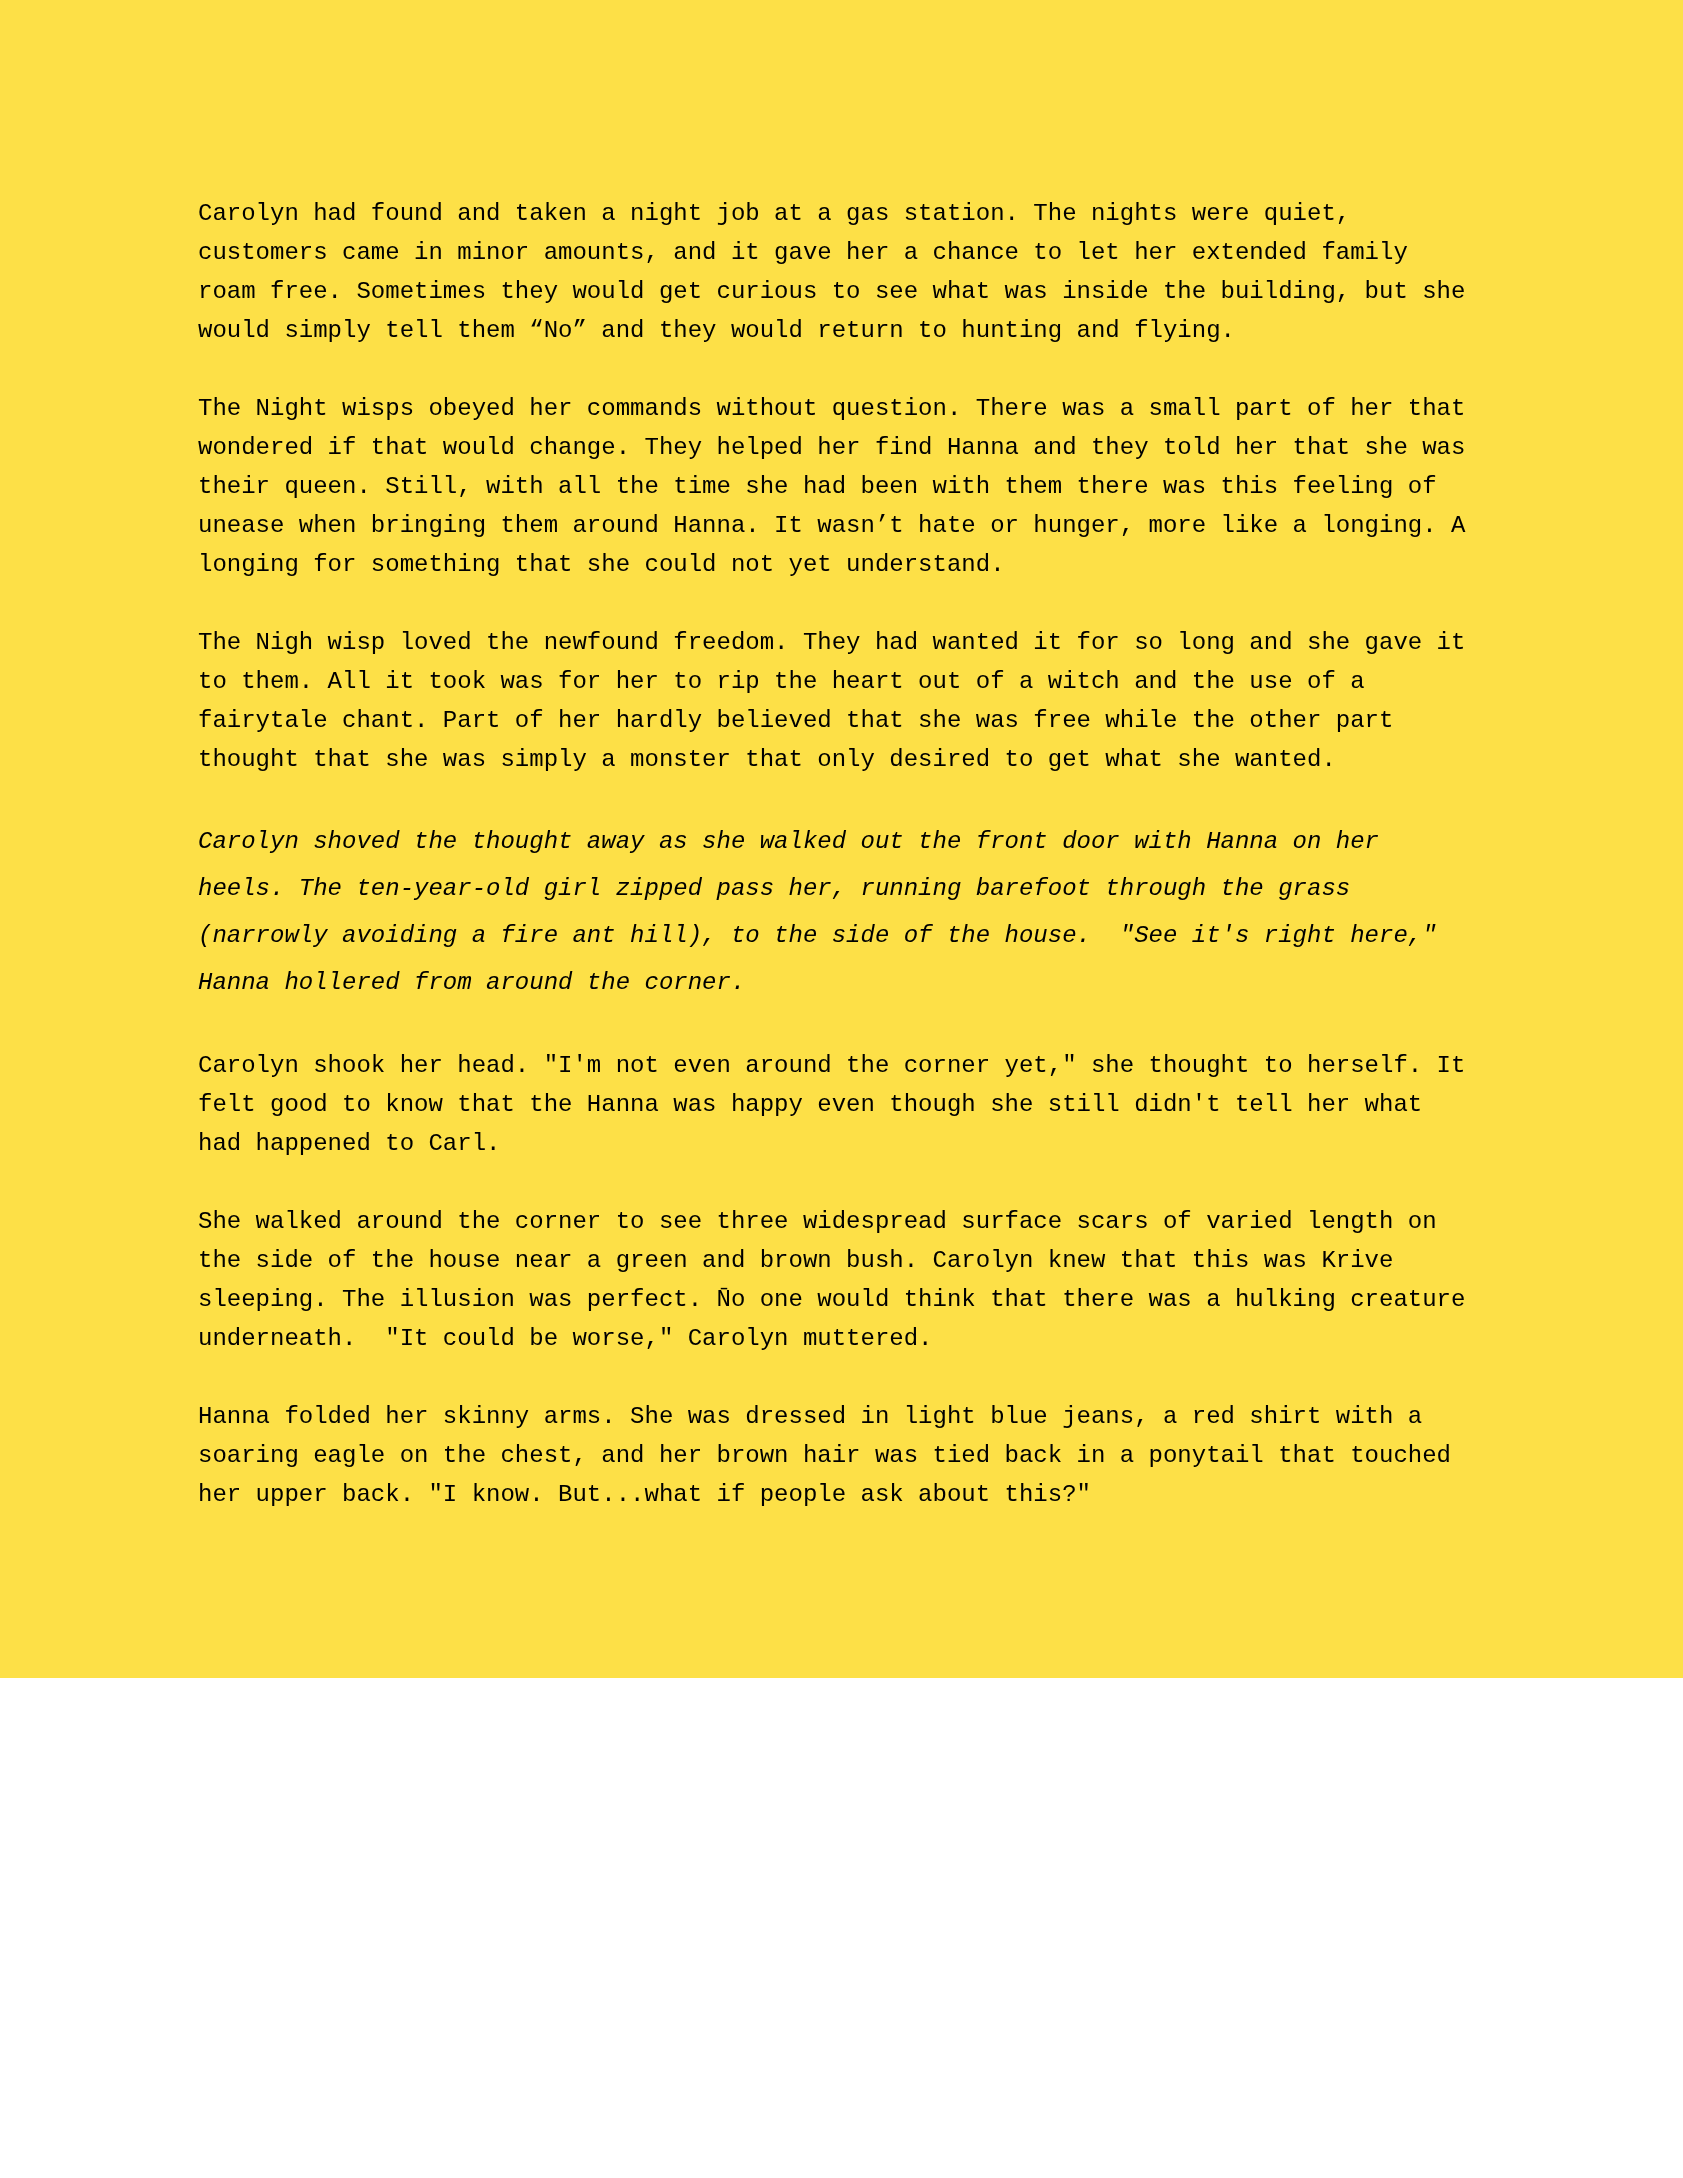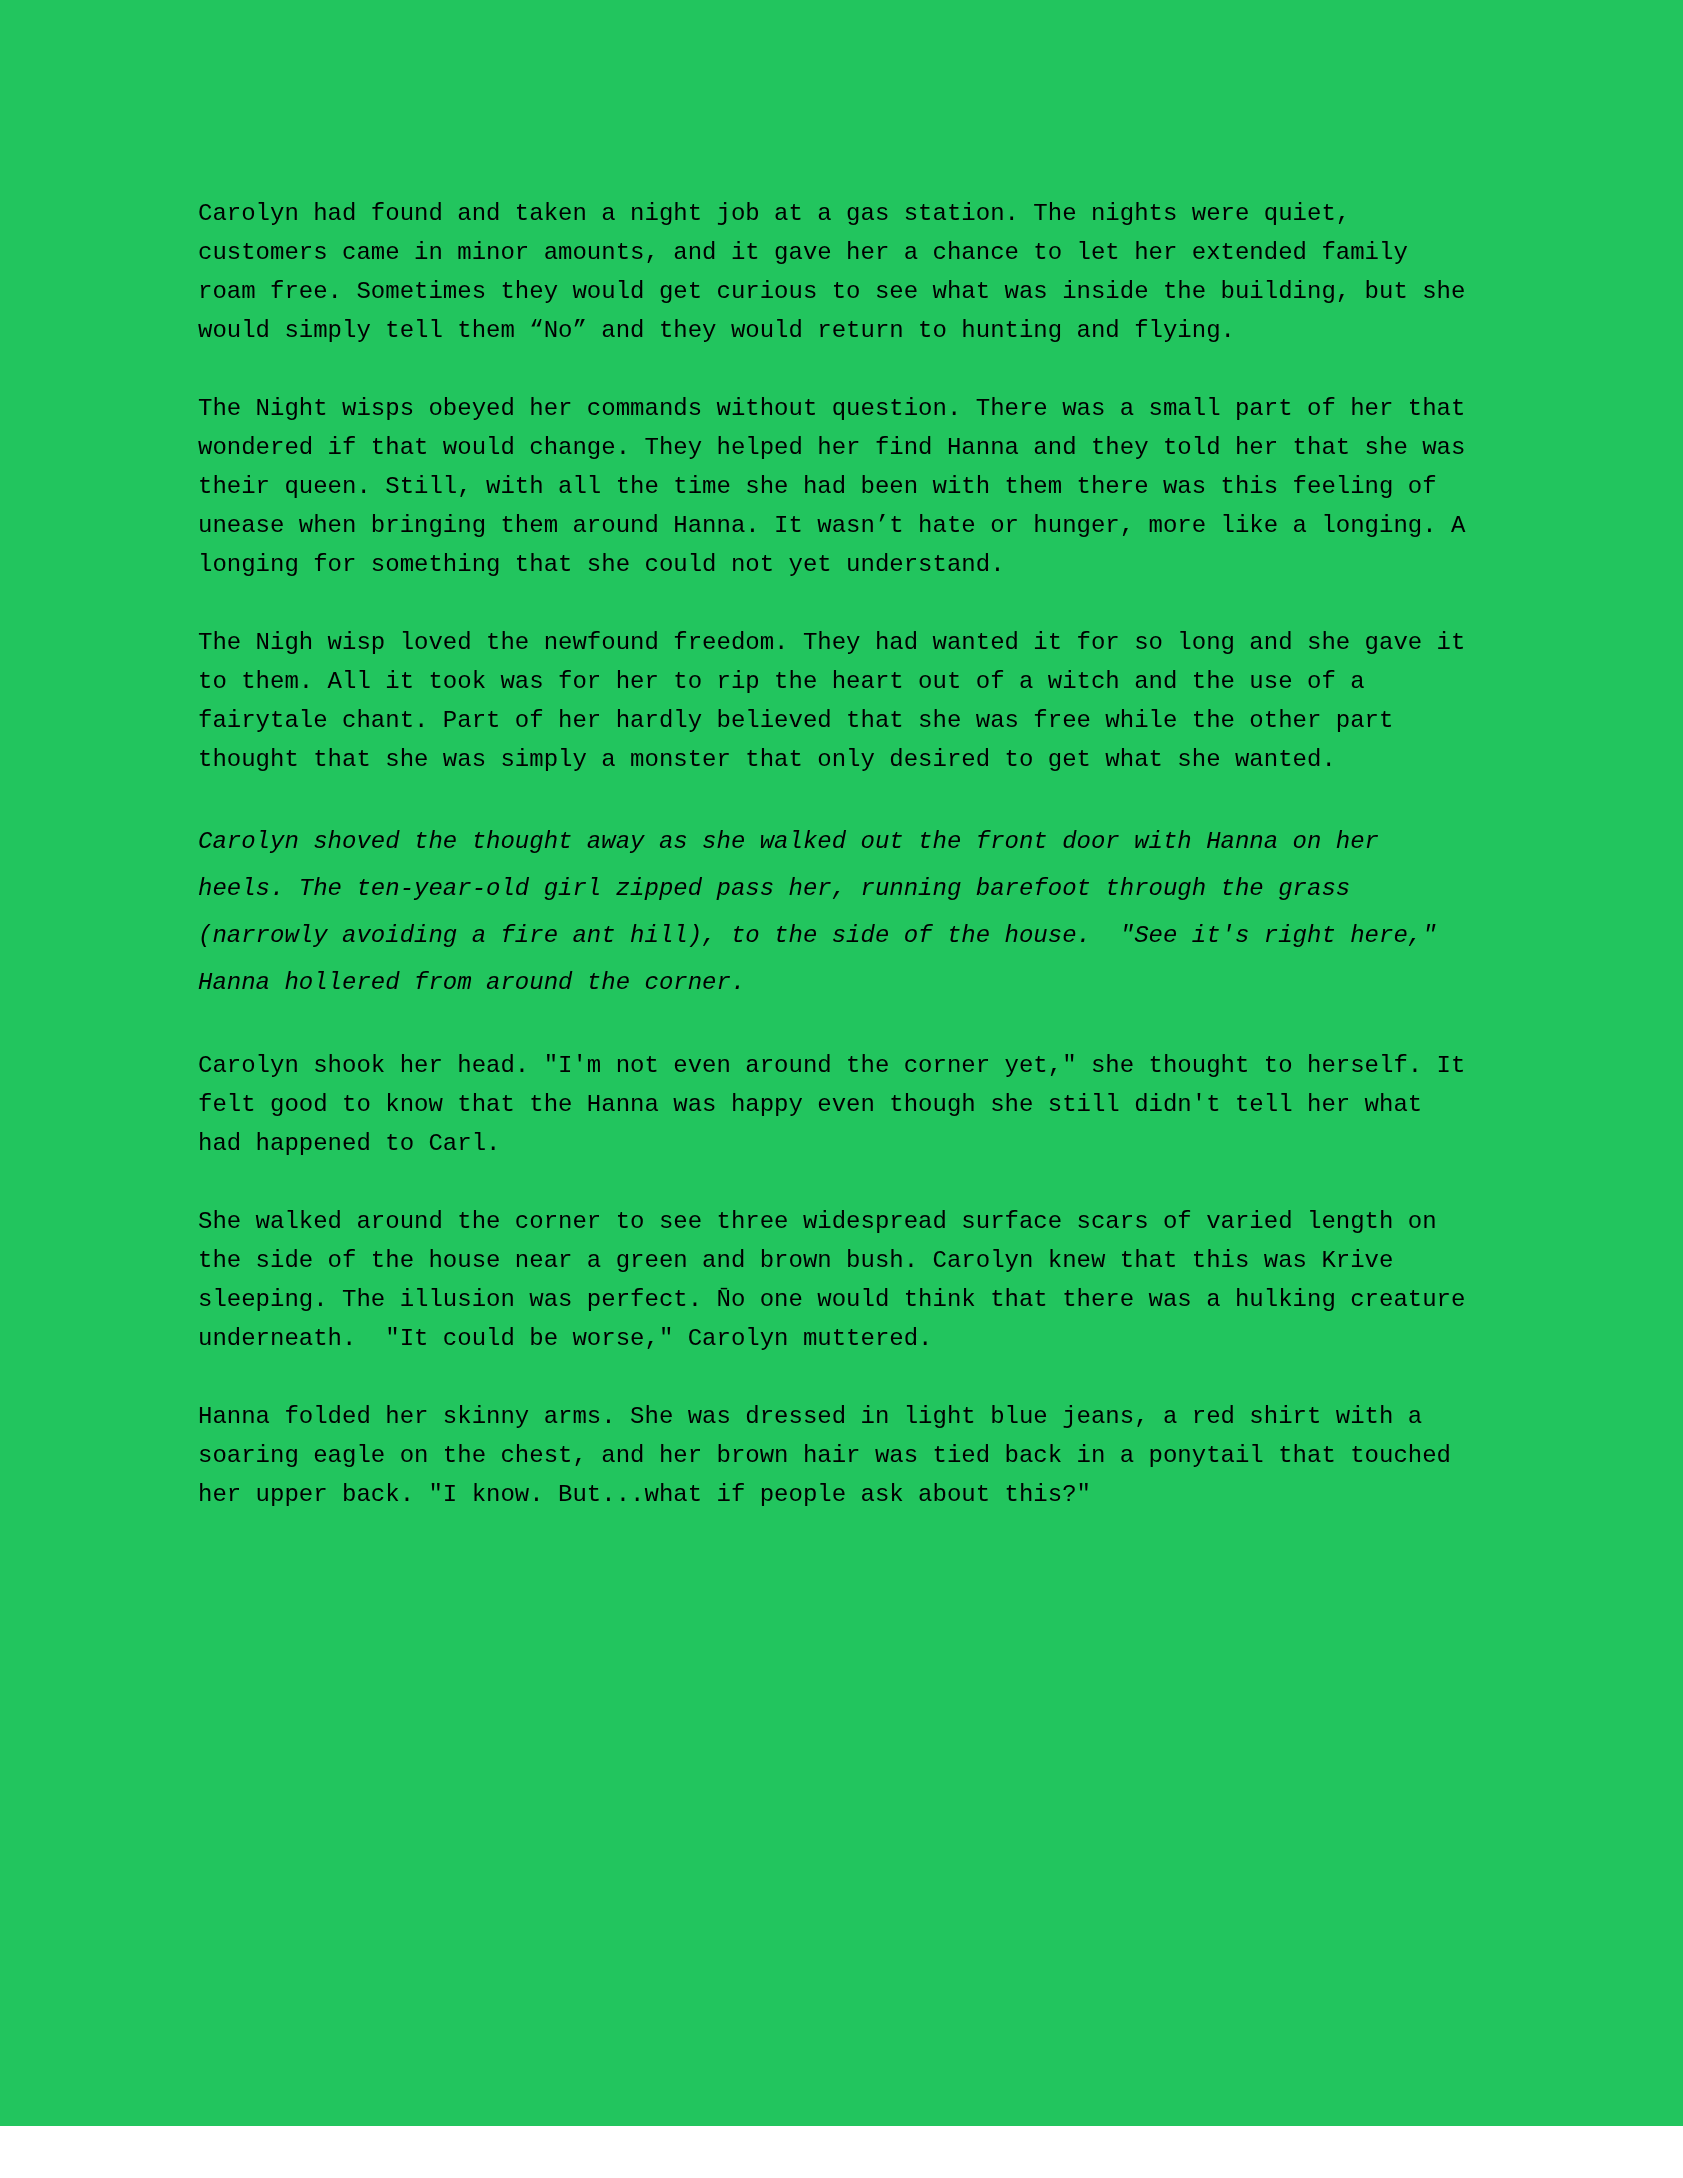--- a/index.html
+++ b/index.html
@@ -3,22 +3,22 @@
 <meta charset="utf-8">
 <style>
   html, body {
     margin: 0;
     padding: 0;
     background: #ffffff;
   }
   .page {
     position: relative;
     width: 1683px;
-    height: 2126px;
-    background: #22c55e;
+    height: 1678px;
+    background: #fde047;
     overflow: hidden;
   }
   .doc-body {
     position: absolute;
     left: 198px;
     top: 194px;
     width: 1277px;
   }
   .para {
     font-family: "Liberation Mono", "DejaVu Sans Mono", monospace;

